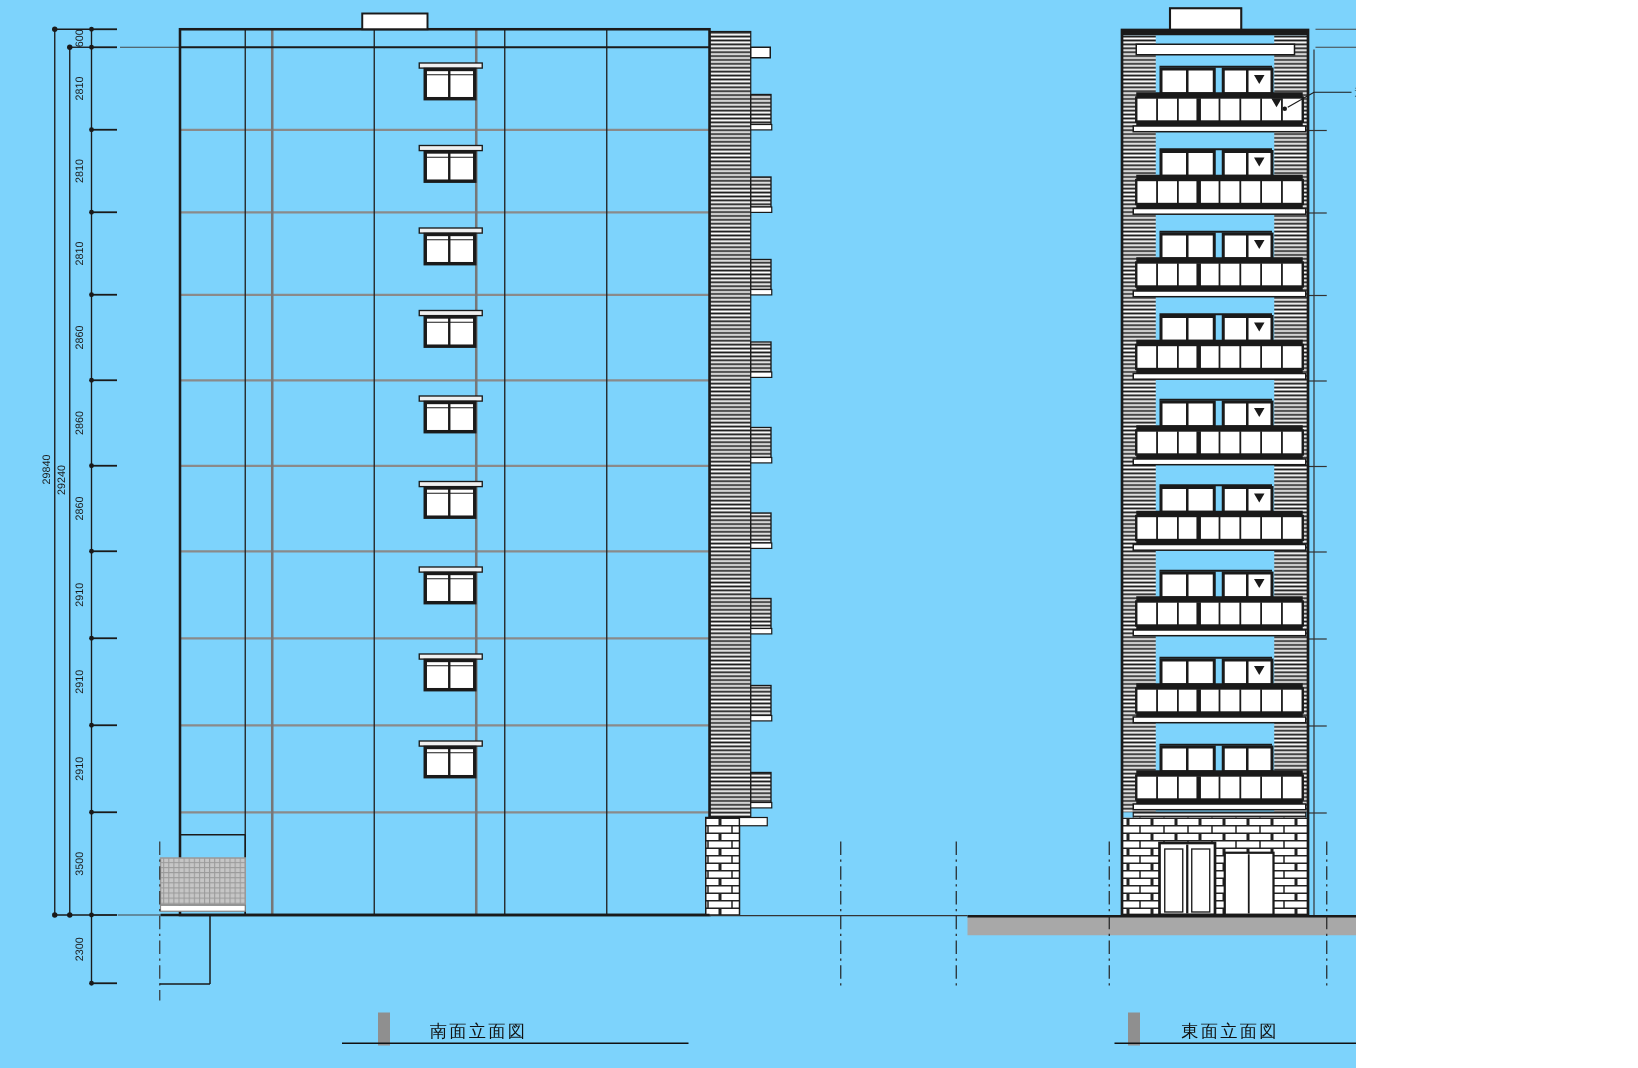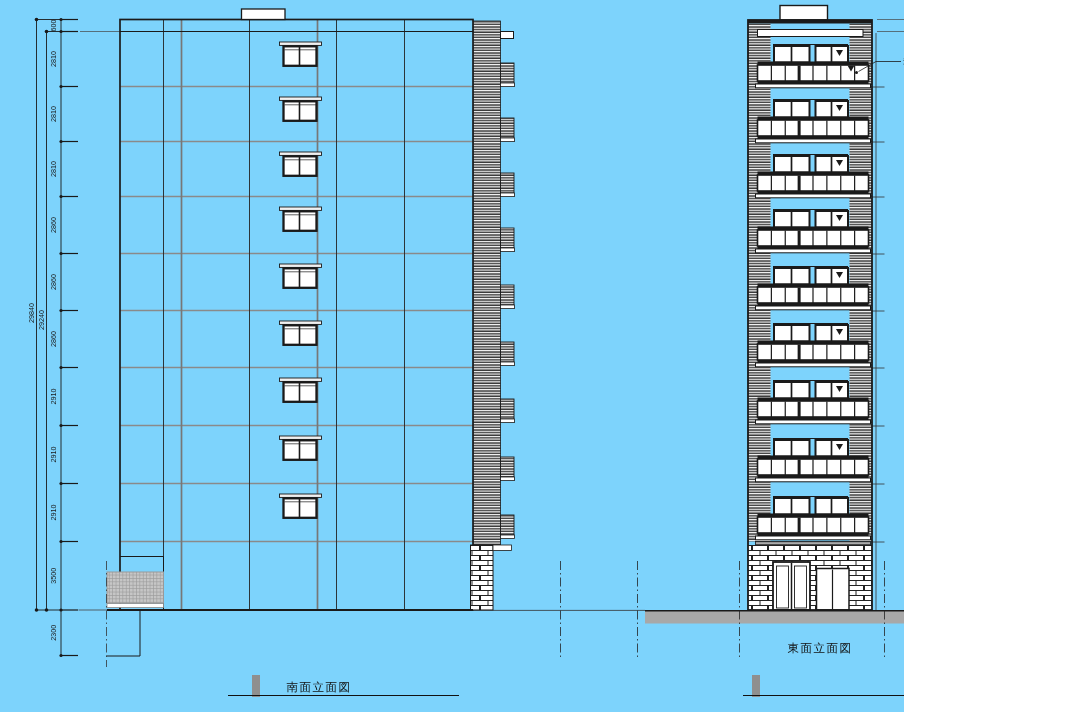--- a/index.html
+++ b/index.html
@@ -412,17 +412,17 @@
       </g>
     <text x="903" y="64" font-size="6.8" fill="#1a1a1a">透明網入りガラス</text>
   </svg>
 
   
   <div class="title-bar" style="left:252px;top:675px"></div>
   <div class="title-label" style="left:259px;top:680px">南面立面図</div>
   <div class="title-underline" style="left:228px;top:695px;width:231px"></div>
 
   <div class="title-bar" style="left:752px;top:675px"></div>
-  <div class="title-label" style="left:760px;top:641px">東面立面図</div>
+  <div class="title-label" style="left:760px;top:680px">東面立面図</div>
   <div class="title-underline" style="left:743px;top:695px;width:215px"></div>
 
   <div class="signature">Ying Jin Group</div>
 </div>
 
 </body></html>

